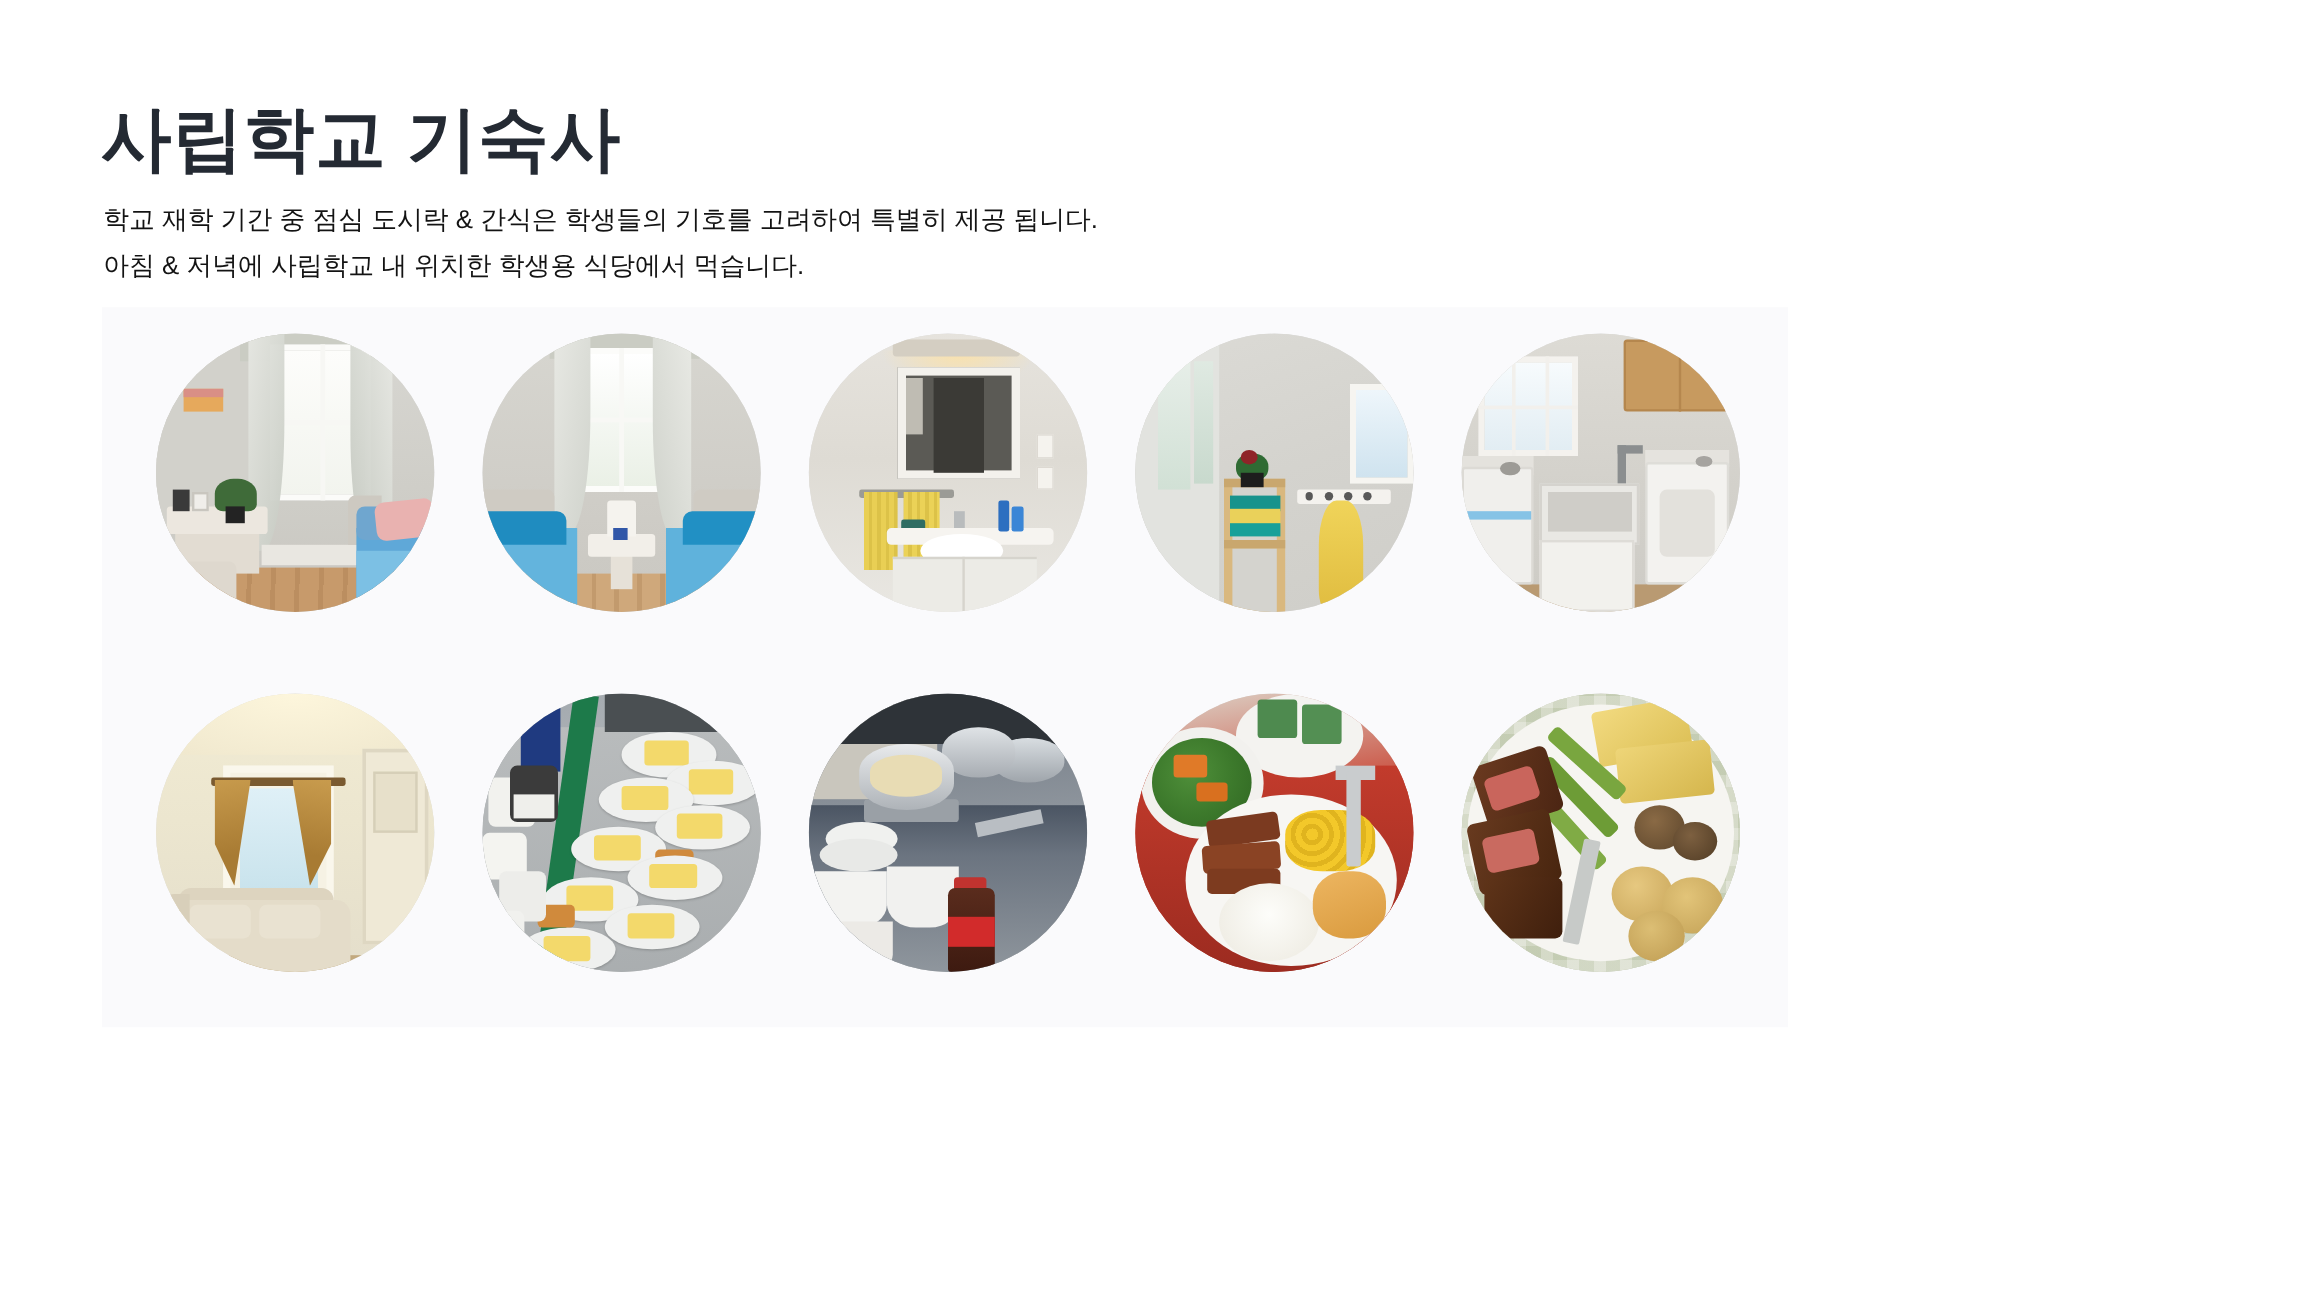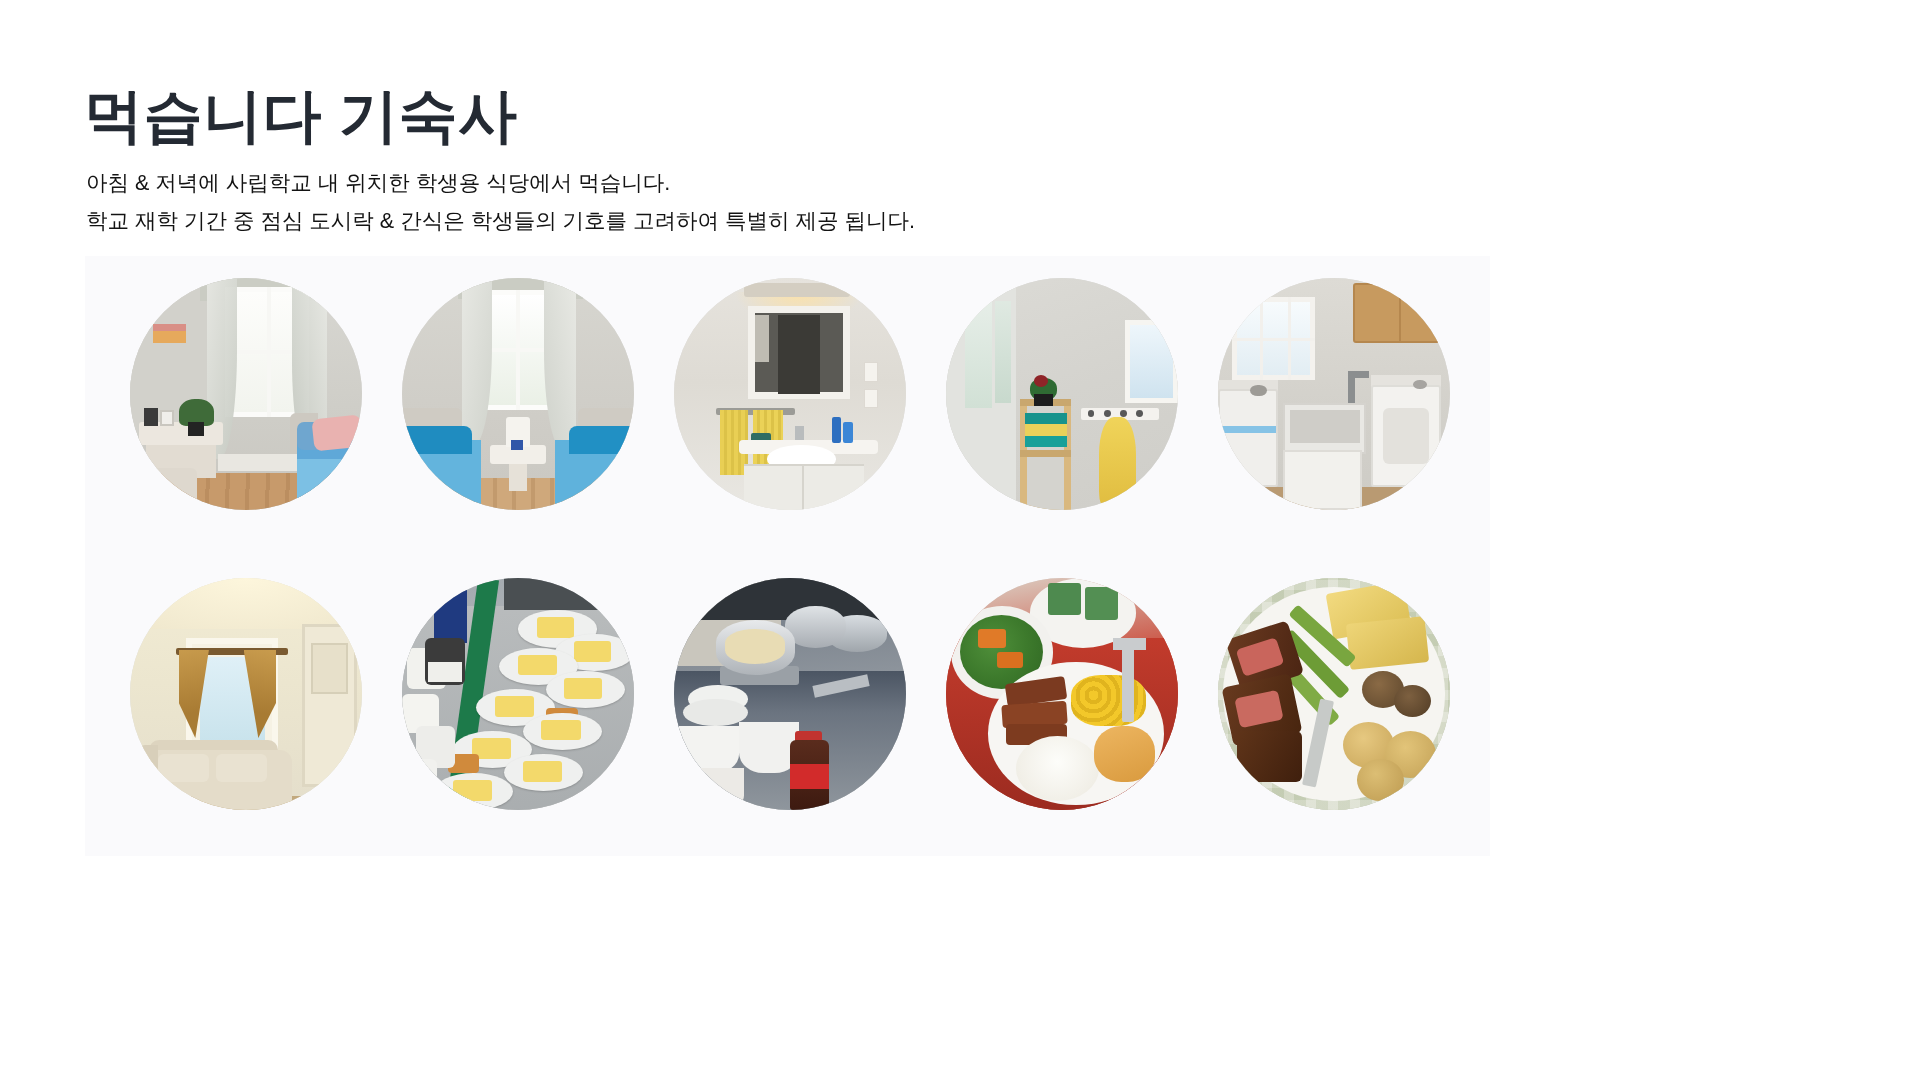--- a/index.html
+++ b/index.html
@@ -308,25 +308,25 @@
   .s10 .pot1 { left:54%; top:62%; width:22%; height:20%; background: radial-gradient(circle at 40% 35%, #e6c880, #c8a559); border-radius:50%;}
   .s10 .pot2 { left:72%; top:66%; width:22%; height:20%; background: radial-gradient(circle at 40% 35%, #e2c479, #c2a055); border-radius:50%;}
   .s10 .pot3 { left:60%; top:78%; width:20%; height:18%; background: radial-gradient(circle at 40% 35%, #dcbe74, #bd9a50); border-radius:50%;}
   .s10 .fork { left:40%; top:52%; width:6%; height:38%; background:#c7cac8; border-radius:2px; transform:rotate(12deg);}
 </style>
 </head>
 <body>
 
 <div class="page">
 
-  <h1 class="page-title">먹습니다 기숙사</h1>
+  <h1 class="page-title">사립학교 기숙사</h1>
 
   <div class="intro">
+    <div class="intro-line">학교 재학 기간 중 점심 도시락 &amp; 간식은 학생들의 기호를 고려하여 특별히 제공 됩니다.</div>
     <div class="intro-line">아침 &amp; 저녁에 사립학교 내 위치한 학생용 식당에서 먹습니다.</div>
-    <div class="intro-line">학교 재학 기간 중 점심 도시락 &amp; 간식은 학생들의 기호를 고려하여 특별히 제공 됩니다.</div>
   </div>
 
   <div class="gallery-panel">
     <div class="grid">
 
       <div class="cell c0">
         <div class="circle">
           <div class="scene s1">
             <div class="sh wall-l"></div>
               <div class="sh valance"></div>

